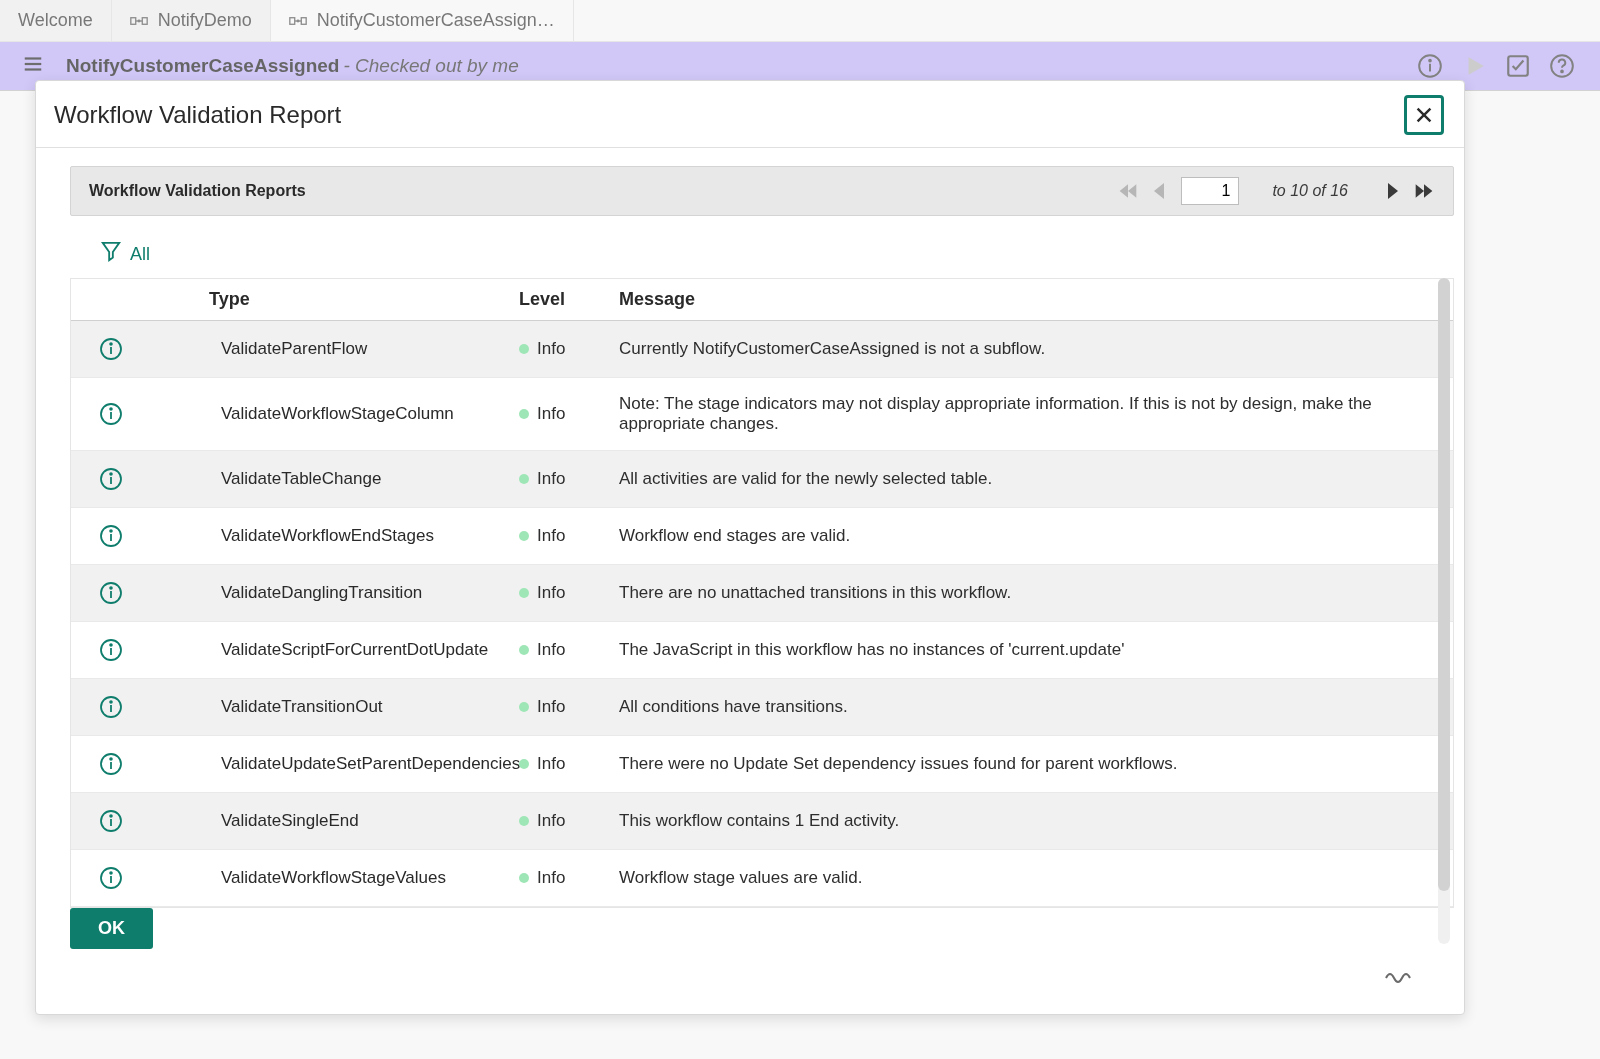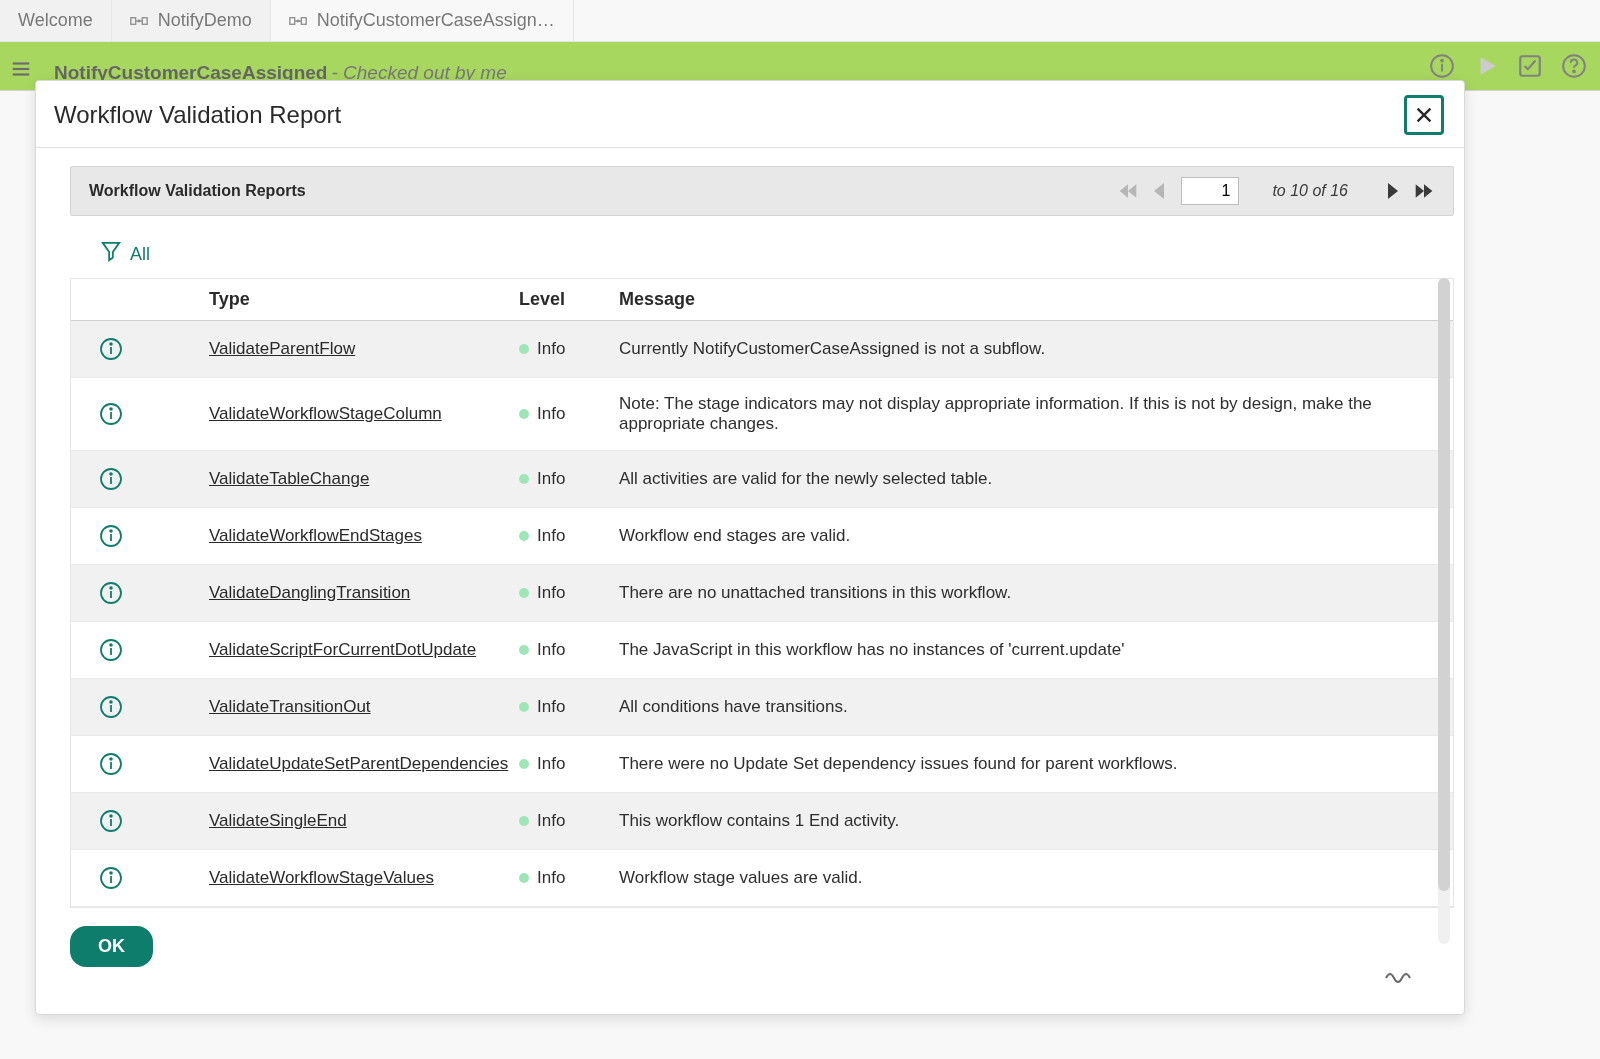--- a/index.html
+++ b/index.html
@@ -30,23 +30,23 @@
     color: #3a3a3a;
     border-right: 1px solid #e3e3e3;
     background: #f4f4f4;
     cursor: pointer;
   }
   .tab.active { background: #fff; }
   .tab-icon { color: #5a5a5a; display: inline-flex; }
   .tab-icon svg { width: 18px; height: 14px; }
 
   .toolbar {
-    display: flex; align-items: flex-end;
-    padding: 6px 8px;
-    background: #84cc16;
+    display: flex; align-items: center;
+    padding: 6px 20px;
+    background: #c4b5fd;
     border-bottom: 1px solid #c5c5c5;
   }
   .hamburger { margin-right: 20px; color: #2a2a2a; cursor: pointer; }
   .hamburger svg { width: 26px; height: 22px; }
   .breadcrumb-title { font-size: 19px; font-weight: 600; color: #1e1e1e; }
   .breadcrumb-status { font-size: 19px; font-style: italic; color: #3a3a3a; margin-left: 4px; }
   .toolbar-spacer { flex: 1; }
   .toolbar-btn {
     width: 36px; height: 36px;
     display: inline-flex; align-items: center; justify-content: center;
@@ -128,29 +128,28 @@
     display: grid;
     grid-template-columns: 110px 310px 100px 1fr;
     align-items: center;
     padding: 16px 28px;
     border-bottom: 1px solid #e9e9e9;
     font-size: 17px;
   }
   .row:nth-child(odd).data-row { background: #f1f1f1; }
   .row-icon { color: #0f7d6c; display:inline-flex; }
   .row-icon svg { width: 24px; height: 24px; }
-  .type-link { color: #2a2a2a; text-decoration: underline; cursor: pointer; }
+  .type-link { color: #2a2a2a; cursor: pointer; margin-left: 12px; }
   .level { display: inline-flex; align-items: center; gap: 8px; }
   .dot { width: 10px; height: 10px; border-radius: 50%; background: #9fe6b7; display:inline-block; }
 
   .ok-btn {
-    margin-top: 18px;
     display: inline-flex; align-items: center; justify-content: center;
     background: #0f7d6c; color: #fff;
-    border: none; border-radius: 16px;
+    border: none; border-radius: 3px;
     padding: 10px 28px; font-size: 18px; font-weight: 600;
     cursor: pointer;
   }
 
   .corner-squiggle {
     position: absolute; right: 46px; bottom: 24px; color: #6b6b6b;
   }
   .corner-squiggle svg { width: 34px; height: 22px; }
 
   .vscroll {

